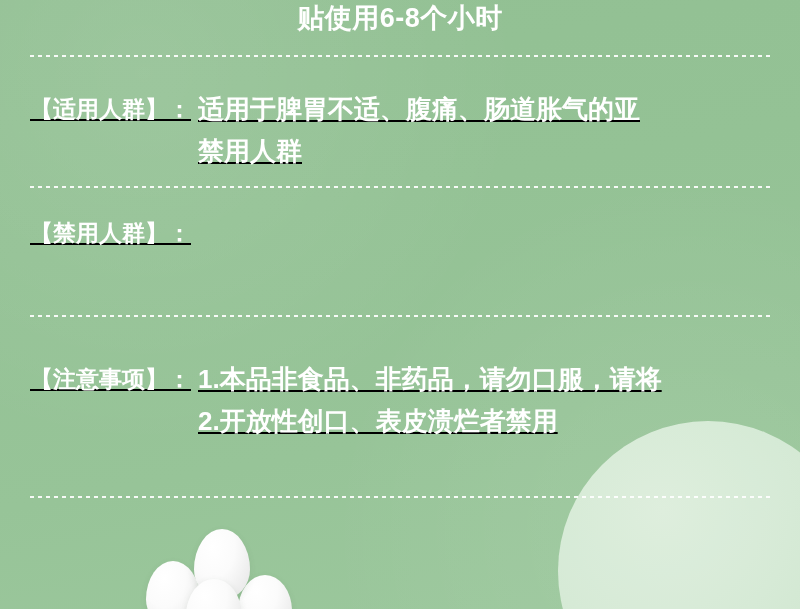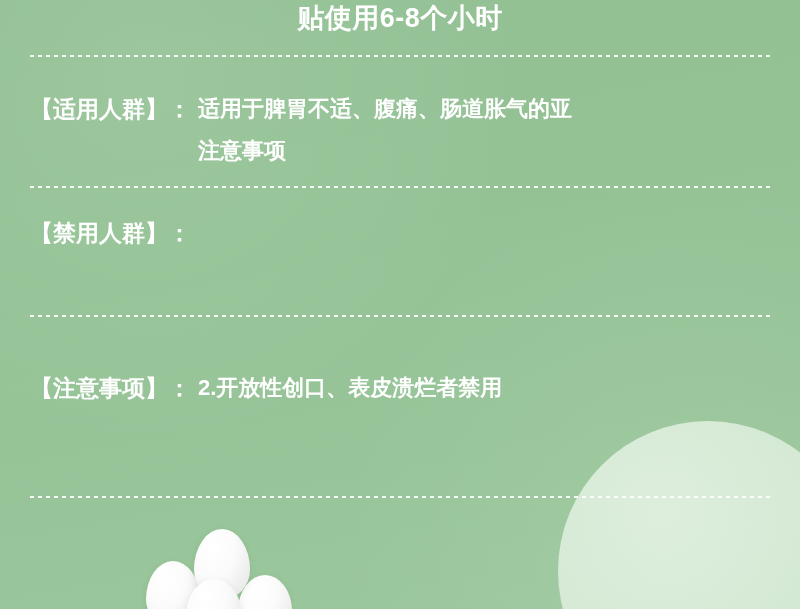--- a/index.html
+++ b/index.html
@@ -99,40 +99,41 @@
   .d2 { top: 186px; }
   .d3 { top: 315px; }
   .d4 { top: 496px; }
 
   .section {
     position: absolute;
     left: 30px;
     width: 745px;
     display: flex;
     align-items: flex-start;
+    text-decoration: underline;
   }
   .sec-applicable { top: 88px; }
   .sec-forbidden  { top: 212px; align-items: center; }
-  .sec-notes      { top: 367px; }
+  .sec-notes      { top: 358px; }
 
   .sec-label {
     flex: 0 0 auto;
     color: #ffffff;
     font-size: 23px;
     font-weight: 700;
     line-height: 42px;
     white-space: nowrap;
     letter-spacing: 0px;
   }
 
   .sec-body {
     flex: 1 1 auto;
     padding-left: 7px;
     color: #ffffff;
-    font-size: 22px;
+    font-size: 26px;
     font-weight: 700;
     line-height: 42px;
     letter-spacing: 0px;
   }
   .sec-body .ln {
     display: block;
     white-space: nowrap;
   }
 </style>
 </head>
@@ -157,29 +158,30 @@
 
     <div class="divider d1"></div>
     <div class="divider d2"></div>
     <div class="divider d3"></div>
     <div class="divider d4"></div>
 
     <div class="section sec-applicable">
       <div class="sec-label">【适用人群】：</div>
       <div class="sec-body">
         <span class="ln">适用于脾胃不适、腹痛、肠道胀气的亚</span>
-        <span class="ln">注意事项</span>
+        <span class="ln">禁用人群</span>
       </div>
     </div>
 
     <div class="section sec-forbidden">
       <div class="sec-label">【禁用人群】：</div>
     </div>
 
     <div class="section sec-notes">
       <div class="sec-label">【注意事项】：</div>
       <div class="sec-body">
+        <span class="ln">1.本品非食品、非药品，请勿口服，请将</span>
         <span class="ln">2.开放性创口、表皮溃烂者禁用</span>
       </div>
     </div>
 
   </div>
 </div>
 
 </body></html>

